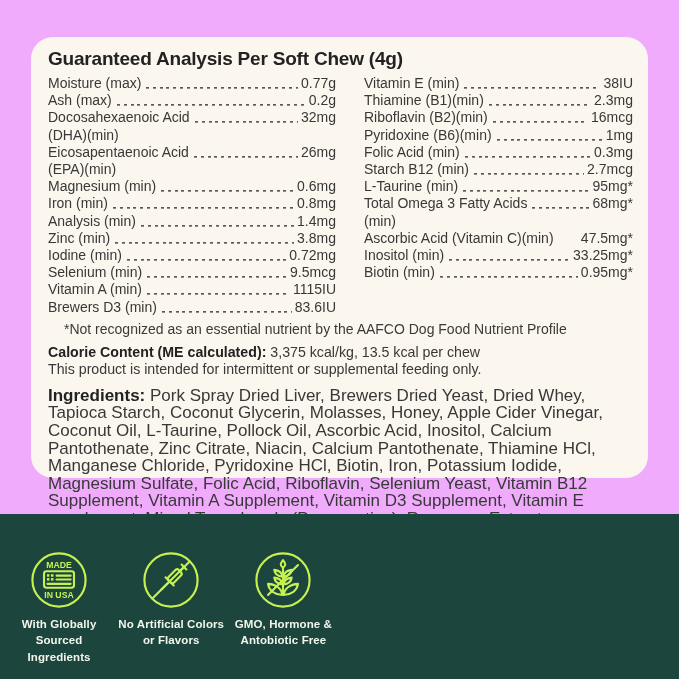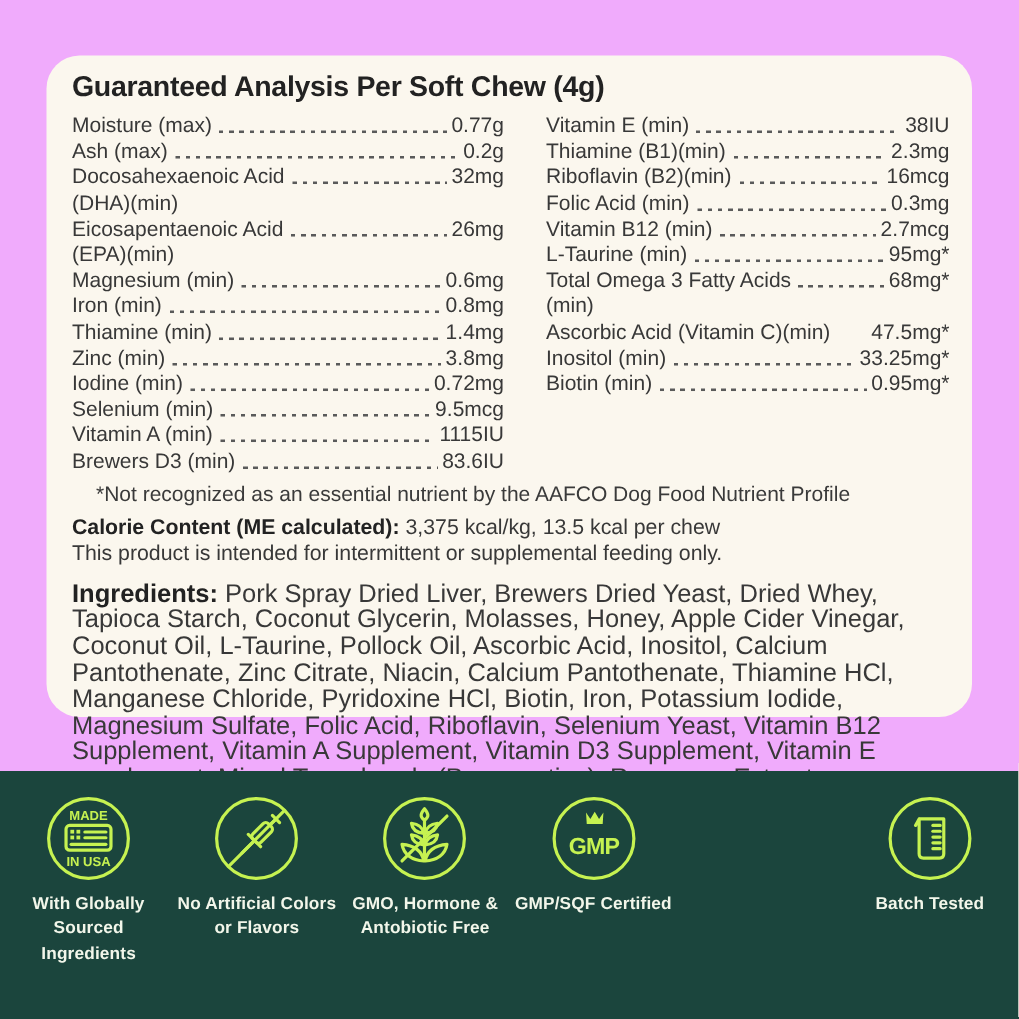--- a/index.html
+++ b/index.html
@@ -28,21 +28,21 @@
   }
   .ga-leader.none{background:none;}
   .ga-cont{white-space:nowrap;}
   .footnote{font-size:14px;margin:5px 0 0 16px;color:#3a3a3a;}
   .calorie{font-size:14.2px;line-height:17.5px;margin:7px 0 0 0;}
   .calorie strong{color:#222;}
   .ingredients{font-size:17px;line-height:17.6px;margin:8px 0 0 0;}
   .ingredients strong{color:#222;}
   .footer{
     position:absolute;left:0;top:514px;width:679px;height:165px;background:#1B453D;
-    display:grid;grid-template-columns:repeat(6,1fr);padding:16px 3px 0 3px;box-sizing:border-box;
+    display:grid;grid-template-columns:repeat(6,1fr);padding:37px 3px 0 3px;box-sizing:border-box;
     align-items:start;justify-items:center;
   }
   .badge{display:flex;flex-direction:column;align-items:center;width:106px;text-align:center;}
   .badge svg{width:58px;height:58px;display:block;}
   .badge-label{
     margin-top:7px;font-size:11.5px;font-weight:bold;line-height:1.42;color:#F2F6EA;letter-spacing:0.1px;
   }
   .lime-stroke{stroke:#C6F251;fill:none;stroke-width:2.2;stroke-linecap:round;stroke-linejoin:round;}
   .lime-fill{fill:#C6F251;stroke:none;}
   .lime-text{fill:#C6F251;font-family:"Liberation Sans",sans-serif;font-weight:bold;}
@@ -81,21 +81,21 @@
             <span class="ga-name">Magnesium (min)</span>
             <span class="ga-leader"></span>
             <span class="ga-value">0.6mg</span>
           </div>
           <div class="ga-row">
             <span class="ga-name">Iron (min)</span>
             <span class="ga-leader"></span>
             <span class="ga-value">0.8mg</span>
           </div>
           <div class="ga-row">
-            <span class="ga-name">Thiamine (min)</span>
+            <span class="ga-name">Analysis (min)</span>
             <span class="ga-leader"></span>
             <span class="ga-value">1.4mg</span>
           </div>
           <div class="ga-row">
             <span class="ga-name">Zinc (min)</span>
             <span class="ga-leader"></span>
             <span class="ga-value">3.8mg</span>
           </div>
           <div class="ga-row">
             <span class="ga-name">Iodine (min)</span>
@@ -128,26 +128,31 @@
             <span class="ga-name">Thiamine (B1)(min)</span>
             <span class="ga-leader"></span>
             <span class="ga-value">2.3mg</span>
           </div>
           <div class="ga-row">
             <span class="ga-name">Riboflavin (B2)(min)</span>
             <span class="ga-leader"></span>
             <span class="ga-value">16mcg</span>
           </div>
           <div class="ga-row">
+            <span class="ga-name">Pyridoxine (B6)(min)</span>
+            <span class="ga-leader"></span>
+            <span class="ga-value">1mg</span>
+          </div>
+          <div class="ga-row">
             <span class="ga-name">Folic Acid (min)</span>
             <span class="ga-leader"></span>
             <span class="ga-value">0.3mg</span>
           </div>
           <div class="ga-row">
-            <span class="ga-name">Vitamin B12 (min)</span>
+            <span class="ga-name">Starch B12 (min)</span>
             <span class="ga-leader"></span>
             <span class="ga-value">2.7mcg</span>
           </div>
           <div class="ga-row">
             <span class="ga-name">L-Taurine (min)</span>
             <span class="ga-leader"></span>
             <span class="ga-value">95mg*</span>
           </div>
           <div class="ga-row">
             <span class="ga-name">Total Omega 3 Fatty Acids</span>
@@ -228,42 +233,18 @@
         <path class="lime-stroke" d="M29.5 34.5 C24.5 34 21.5 31.5 21 27.5 C25.5 28 28.8 30.5 29.5 34.5 Z"></path>
         <path class="lime-stroke" d="M30.5 34.5 C35.5 34 38.5 31.5 39 27.5 C34.5 28 31.2 30.5 30.5 34.5 Z"></path>
         <path class="lime-stroke" d="M29.5 45.5 C21.5 45 15.5 41 14.5 34 C23 34.5 28.5 39 29.5 45.5 Z"></path>
         <path class="lime-stroke" d="M30.5 45.5 C38.5 45 44.5 41 45.5 34 C37 34.5 31.5 39 30.5 45.5 Z"></path>
         <line class="lime-stroke" x1="45.5" y1="14.5" x2="14.5" y2="45.5"></line>
       </svg>
     </span>
     <div class="badge-label">GMO, Hormone &amp; Antobiotic Free</div>
   </div>
 
-  <div class="badge">
-    <span>
-      <svg viewBox="0 0 60 60">
-        <circle class="lime-stroke" cx="30" cy="30" r="27.5"></circle>
-        <path class="lime-fill" d="M24.5 12 L27.5 16.5 L30.5 11.5 L33.5 16.5 L36.5 12 L36 20 L25 20 Z"></path>
-        <text class="lime-text" x="30" y="40.5" font-size="16" text-anchor="middle" letter-spacing="-0.5">GMP</text>
-      </svg>
-    </span>
-    <div class="badge-label">GMP/SQF Certified</div>
-  </div>
-
-  <div class="badge">
-  </div>
-
-  <div class="badge">
-    <span>
-      <svg viewBox="0 0 60 60">
-        <circle class="lime-stroke" cx="30" cy="30" r="27.5"></circle>
-        <path class="lime-stroke" d="M22.5 16.5 L20 21 M22.5 16.5 L39.5 16.5 L39.5 40.5 Q39.5 43.5 36.5 43.5 L25.5 43.5 Q22.5 43.5 22.5 40.5 Z"></path>
-        <line class="lime-stroke" x1="32" y1="21" x2="37" y2="21"></line>
-        <line class="lime-stroke" x1="32" y1="25" x2="37" y2="25"></line>
-        <line class="lime-stroke" x1="32" y1="29" x2="37" y2="29"></line>
-        <line class="lime-stroke" x1="32" y1="33" x2="37" y2="33"></line>
-        <line class="lime-stroke" x1="32" y1="37" x2="37" y2="37"></line>
-      </svg>
-    </span>
-    <div class="badge-label">Batch Tested</div>
-  </div>
+
+  <div class="badge">
+  </div>
+
 
 </div>
 
 </body></html>

